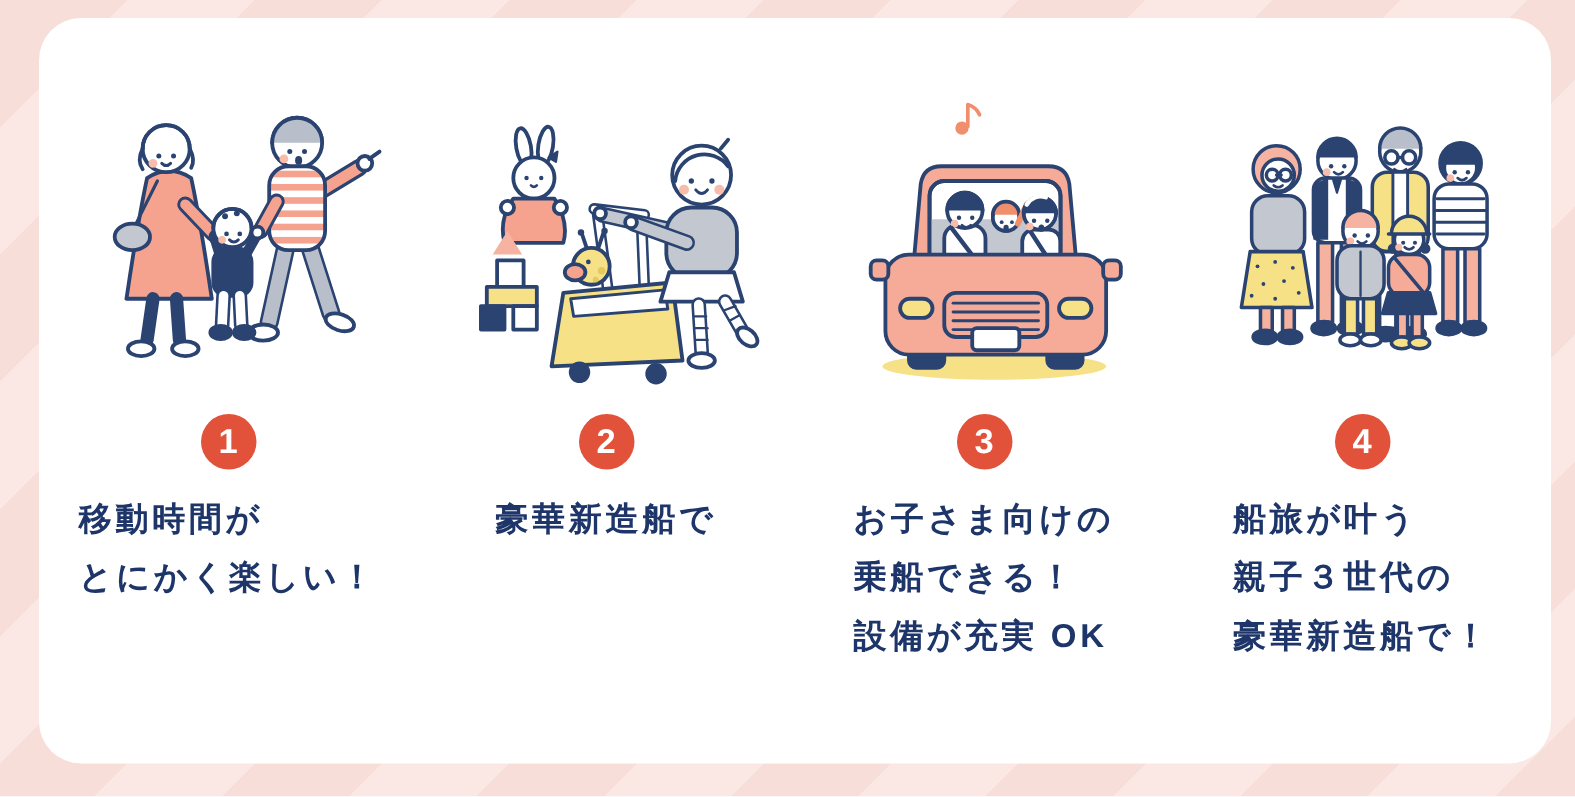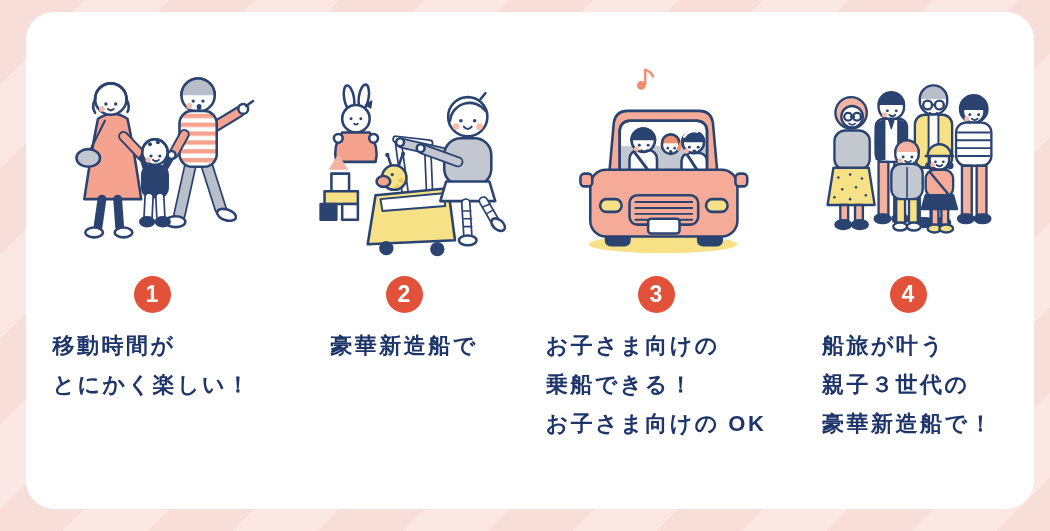--- a/index.html
+++ b/index.html
@@ -273,21 +273,21 @@
             <rect x="97" y="170" width="32" height="15" rx="3" fill="#fff"></rect>
           </g>
         </svg>
       </div>
       <div class="badge">
         <span>3</span>
       </div>
       <div class="caption">
         <span class="line">お子さま向けの</span>
         <span class="line">乗船できる！</span>
-        <span class="line">お子さま向けの OK</span>
+        <span class="line">設備が充実 OK</span>
       </div>
     </div>
 
     <div class="feature">
       <div class="illo">
         <svg viewBox="0 0 210 210">
           <g stroke="#2b4371" stroke-width="2.4" stroke-linecap="round" stroke-linejoin="round" fill="none">
 
             <circle cx="88" cy="56" r="13" fill="#fff"></circle>
             <path d="M75,54 a13,13 0 0 1 26,0 z" fill="#2b4371" stroke="none"></path>

